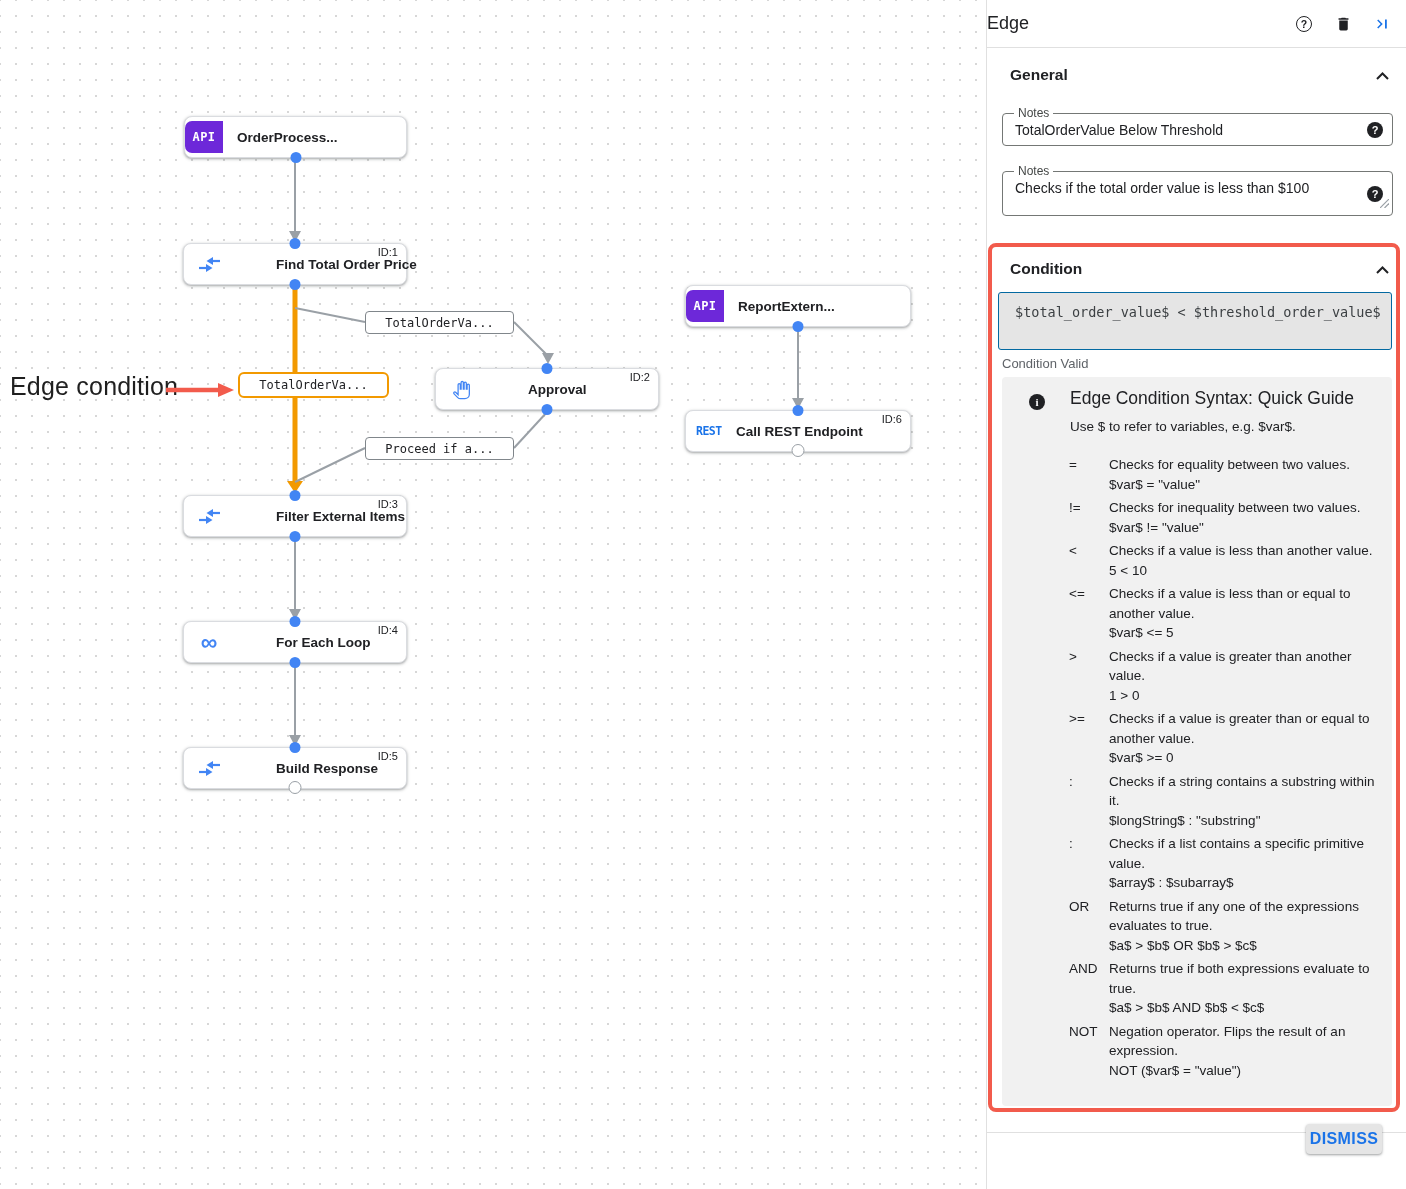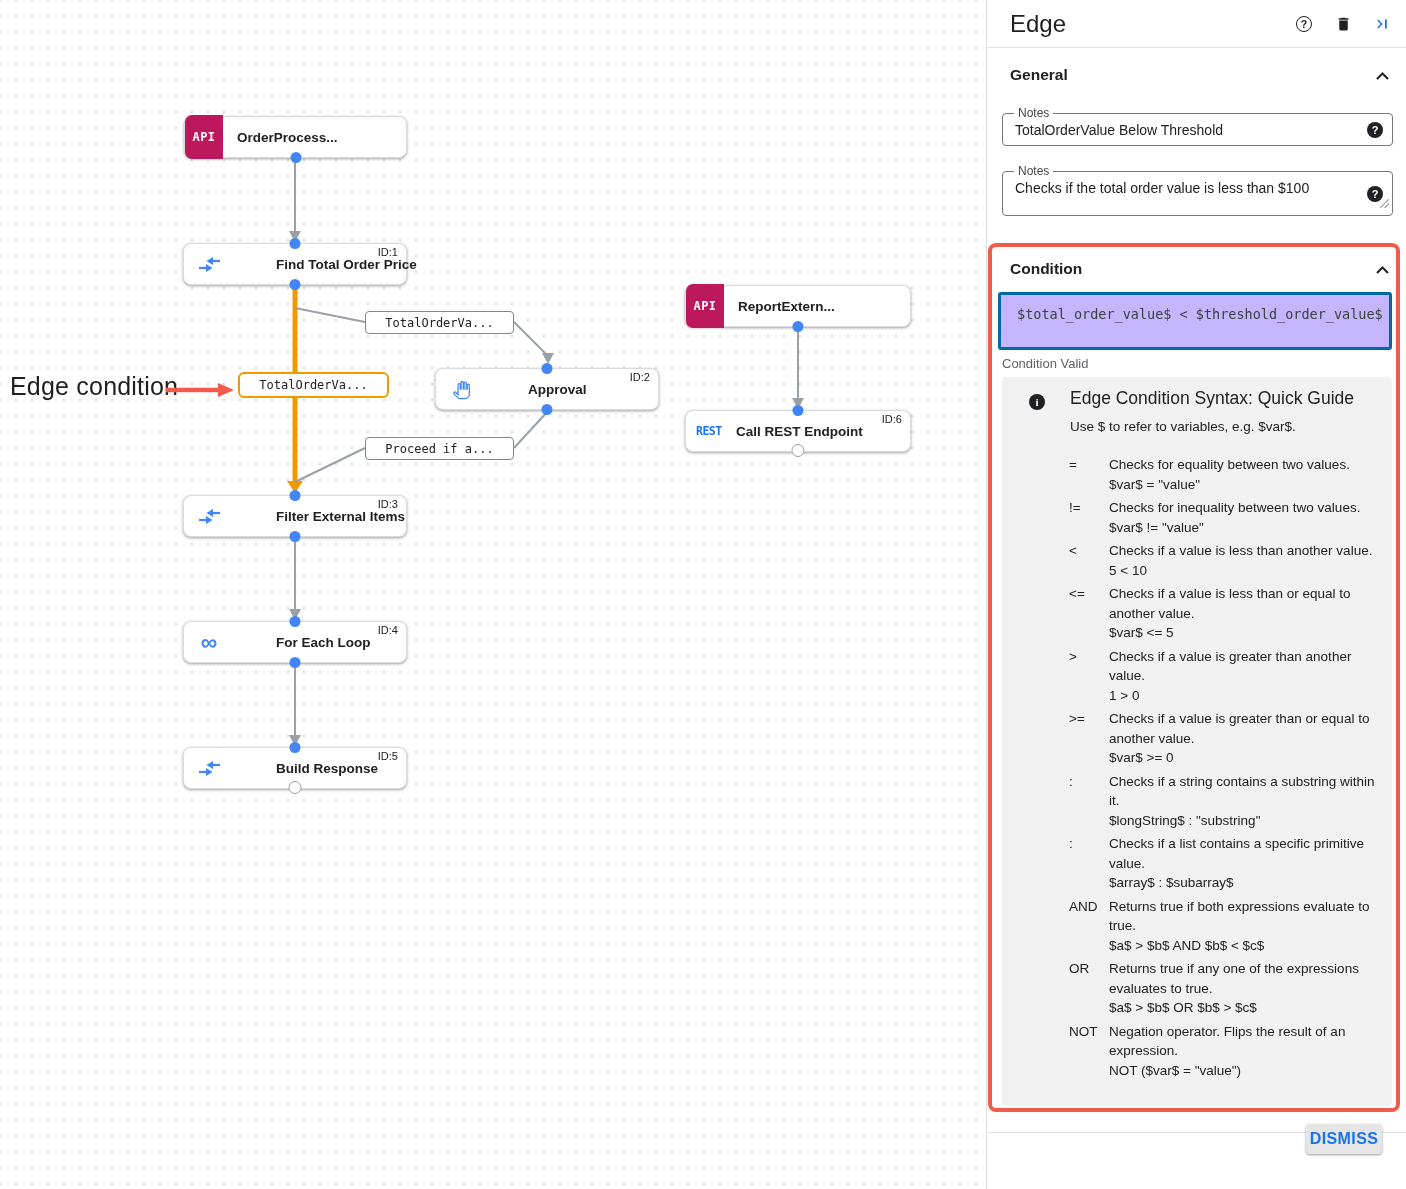--- a/index.html
+++ b/index.html
@@ -9,21 +9,21 @@
   
   #canvas { position:absolute; left:0; top:0; width:978px; height:1189px;
     background-image:radial-gradient(circle, #d7d7d7 1.2px, transparent 1.4px);
     background-size:16px 16px; background-position:8px 8px; }
   #edges { position:absolute; left:0; top:0; }
 
   .node { position:absolute; height:42px; background:#fff; border:1px solid #dadce0; border-radius:8px;
     box-shadow:0 1px 2px rgba(60,64,67,.30), 0 1px 3px 1px rgba(60,64,67,.15);
     display:flex; align-items:center; }
   .node-label { font-size:13.5px; font-weight:700; color:#202124; white-space:nowrap; }
-  .api-badge { width:38px; height:44px; background:#be185d; border-radius:7px 0 0 7px; color:#fff;
+  .api-badge { width:38px; height:32px; background:#6d28d9; border-radius:7px 0 0 7px; color:#fff;
     display:flex; align-items:center; justify-content:center;
     font-family:"DejaVu Sans Mono", monospace; font-size:12px; font-weight:700; letter-spacing:.5px; flex:none; }
   .api-badge + .node-label { margin-left:14px; }
   .task-icon { margin:0 0 0 12px; width:26px; flex:none; display:flex; align-items:center; justify-content:center; }
   .task-icon + .node-label { margin-left:10px;padding-left:44px; }
   .rest-badge { margin-left:10px; width:34px; flex:none; color:#1a73e8; font-family:"DejaVu Sans Mono", monospace;
     font-size:11.5px; font-weight:700; letter-spacing:-0.5px; }
   .rest-badge + .node-label { margin-left:6px; }
   .loop-glyph { color:#4285f4; font-size:23px; font-weight:700; line-height:14px; }
   .node-id { position:absolute; top:2px; right:8px; font-size:11px; font-weight:400; color:#202124; }
@@ -35,40 +35,40 @@
     display:flex; align-items:center; justify-content:center;
     font-family:"DejaVu Sans Mono", monospace; font-size:12px; color:#202124; }
   .edge-label.highlight { border:2px solid #f29900; border-radius:6px; }
 
   #anno-text { position:absolute; left:10px; top:372px; font-size:25px; font-weight:500; color:#1f1f1f; letter-spacing:.2px; }
 
   
   #panel { position:absolute; left:986px; top:0; width:420px; height:1189px; background:#fff; border-left:1px solid #e0e0e0; }
   #panel-header { position:absolute; left:0; top:0; width:100%; height:48px; border-bottom:1px solid #e0e0e0;
     display:flex; align-items:center; }
-  #panel-title { margin-left:23px; font-size:24px; font-weight:400; color:#202124; }
+  #panel-title { font-size:18px; font-weight:400; color:#202124; }
   #header-icons { margin-left:auto; margin-right:14px; display:flex; align-items:center; gap:19px; }
   .icon-btn { width:20px; height:20px; display:flex; align-items:center; justify-content:center; cursor:pointer; }
   .help-ring { width:16px; height:16px; border:1.6px solid #202124; border-radius:50%;
     display:flex; align-items:center; justify-content:center; font-size:10.5px; font-weight:700; color:#202124; }
 
   .section-head { position:absolute; left:23px; right:17px; display:flex; align-items:center;justify-content:space-between; }
   .section-title { font-size:15.5px; font-weight:700; color:#202124; }
   .chev { margin-left:auto; }
 
   .mfield { position:absolute; left:15px; width:391px; border:1px solid #747775; border-radius:4px; background:#fff; }
   .mfield .flabel { position:absolute; left:11px; top:-8px; background:#fff; padding:0 4px; font-size:12px; color:#444746; }
   .mfield .fvalue { position:absolute; left:12px; right:36px; font-size:14px; color:#202124; white-space:nowrap; overflow:hidden; }
   .qbadge { position:absolute; right:9px; width:16px; height:16px; border-radius:50%; background:#202124; color:#fff;
     display:flex; align-items:center; justify-content:center; font-size:11px; font-weight:700; }
   .resize-grip { position:absolute; right:3px; bottom:3px; }
 
   #red-rect { position:absolute; left:1px; top:243px; width:412px; height:869px; border:4px solid #f25b4c; border-radius:8px; pointer-events:none; }
 
-  #cond-box { position:absolute; left:11px; top:292px; width:394px; height:58px; border:3px solid #0369a1; border-radius:3px; background:#c4b5fd; }
+  #cond-box { position:absolute; left:11px; top:292px; width:394px; height:58px; border:1px solid #0369a1; border-radius:3px; background:#e5e5e5; }
   #cond-expr { position:absolute; left:16px; top:11px; font-family:"DejaVu Sans Mono", monospace; font-size:13.5px; color:#3c4043; white-space:pre; }
   #cond-status { position:absolute; left:15px; top:356px; font-size:13px; color:#5f6368; }
 
   #guide { position:absolute; left:15px; top:377px; width:390px; height:729px; background:#f1f1f1; border-radius:4px; overflow:hidden; }
   #guide-title { position:absolute; left:68px; top:11px; font-size:17.5px; font-weight:400; color:#202124; white-space:nowrap; }
   #guide-subtitle { position:absolute; left:68px; top:42px; font-size:13.5px; color:#202124; }
   #guide-info-icon { position:absolute; left:27px; top:17px; width:16px; height:16px; border-radius:50%; background:#202124; color:#fff;
     display:flex; align-items:center; justify-content:center; font-size:11px; font-weight:700; font-family:"Liberation Serif", serif; }
   #guide-rows { position:absolute; left:0; top:78px; right:4px; }
   .g-row { display:flex; margin-bottom:4px; font-size:13.5px; line-height:19.5px; color:#202124; }
@@ -327,31 +327,31 @@
             </div>
           </div>
           <div class="g-row">
             <span class="g-op">:</span>
             <div class="g-desc">
               <div>Checks if a list contains a specific primitive value.</div>
               <div>$array$ : $subarray$</div>
             </div>
           </div>
           <div class="g-row">
+            <span class="g-op">OR</span>
+            <div class="g-desc">
+              <div>Returns true if any one of the expressions evaluates to true.</div>
+              <div>$a$ &gt; $b$ OR $b$ &gt; $c$</div>
+            </div>
+          </div>
+          <div class="g-row">
             <span class="g-op">AND</span>
             <div class="g-desc">
               <div>Returns true if both expressions evaluate to true.</div>
               <div>$a$ &gt; $b$ AND $b$ &lt; $c$</div>
-            </div>
-          </div>
-          <div class="g-row">
-            <span class="g-op">OR</span>
-            <div class="g-desc">
-              <div>Returns true if any one of the expressions evaluates to true.</div>
-              <div>$a$ &gt; $b$ OR $b$ &gt; $c$</div>
             </div>
           </div>
           <div class="g-row">
             <span class="g-op">NOT</span>
             <div class="g-desc">
               <div>Negation operator. Flips the result of an expression.</div>
               <div>NOT ($var$ = "value")</div>
             </div>
           </div>
         </div>

